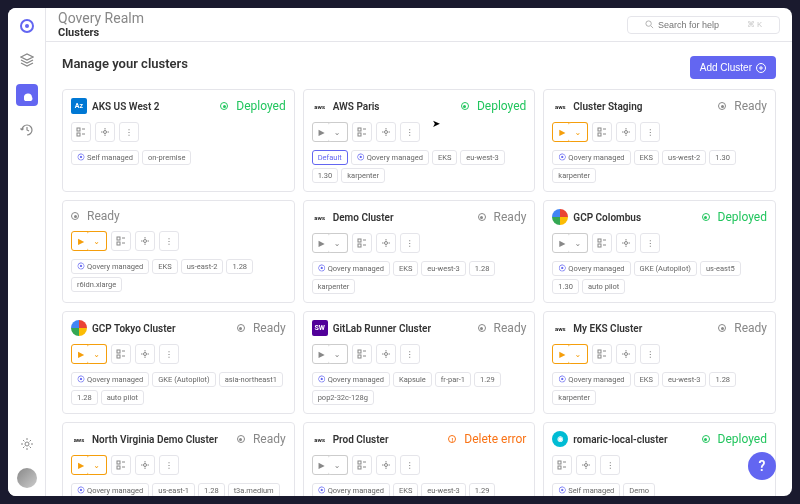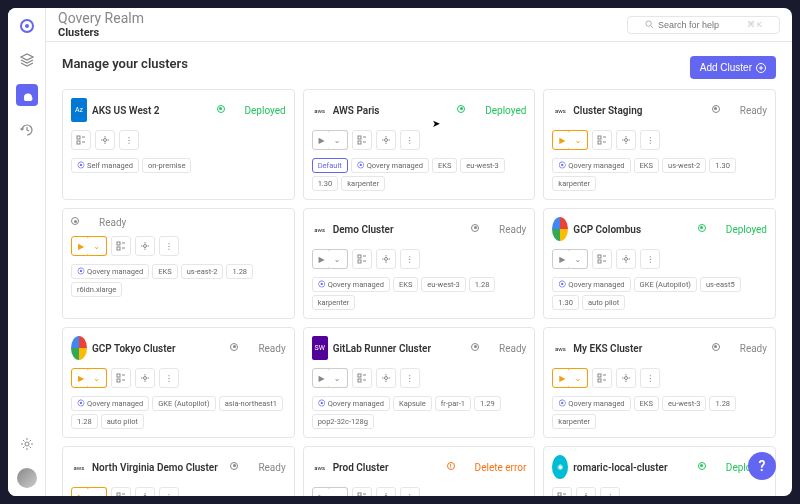--- a/index.html
+++ b/index.html
@@ -18,28 +18,28 @@
 .kbd{font-size:8px;color:#ccc}
 .content{padding:14px 16px;overflow:auto;flex:1}
 .hdr{display:flex;justify-content:space-between;align-items:flex-start;margin-bottom:10px}
 .hdr h1{font-size:13px;font-weight:600;color:#333;margin-bottom:3px}
 .hdr p{font-size:9px;color:#888}
 .add-btn{background:#6366f1;color:#fff;border:none;border-radius:4px;padding:6px 10px;font-size:10px;cursor:pointer;display:flex;align-items:center;gap:4px}
 .grid{display:grid;grid-template-columns:1fr 1fr 1fr;gap:8px}
 .card{border:1px solid #e5e5ea;border-radius:4px;padding:8px}
 .card-hdr{display:flex;align-items:center;justify-content:space-between;margin-bottom:8px}
 .card-title{display:flex;align-items:center;gap:5px}
-.prov{width:16px;height:24px;display:flex;align-items:center;justify-content:center;font-size:7px;font-weight:400;border-radius:2px}
+.prov{width:16px;height:16px;display:flex;align-items:center;justify-content:center;font-size:7px;font-weight:700;border-radius:2px}
 .prov.azure{color:#fff;background:#0078d4}
 .prov.aws{color:#222;font-size:6px}
 .prov.gcp{background:conic-gradient(#ea4335 0 25%,#fbbc04 25% 50%,#34a853 50% 75%,#4285f4 75%);border-radius:50%}
 .prov.scw{color:#fff;background:#510099}
 .prov.local{color:#fff;background:#00bcd4;border-radius:50%}
 .c-name{font-size:10px;font-weight:600;color:#333}
-.status{display:flex;gap:20px;font-size:10px}
+.status{display:flex;align-items:center;gap:8px;font-size:12px}
 .status.deployed{color:#22c55e}
 .status.ready{color:#888}
 .status.error{color:#f97316}
 .dot{width:8px;height:8px;border:1px solid currentColor;border-radius:50%;display:inline-flex;align-items:center;justify-content:center}
 .dot::after{content:"";width:3px;height:3px;background:currentColor;border-radius:50%}
 .status.error .dot::after{content:"!";width:auto;height:auto;background:none;font-size:6px;font-weight:700}
 .actions{display:flex;gap:4px;margin-bottom:8px}
 .ab{height:20px;min-width:20px;border:1px solid #e5e5ea;background:#fff;border-radius:3px;display:flex;align-items:center;justify-content:center;cursor:pointer;font-size:8px;color:#666}
 .ab.play{border-color:#f59e0b;color:#f59e0b;padding:0 5px}
 .ab.play.grey{border-color:#ccc;color:#888}

